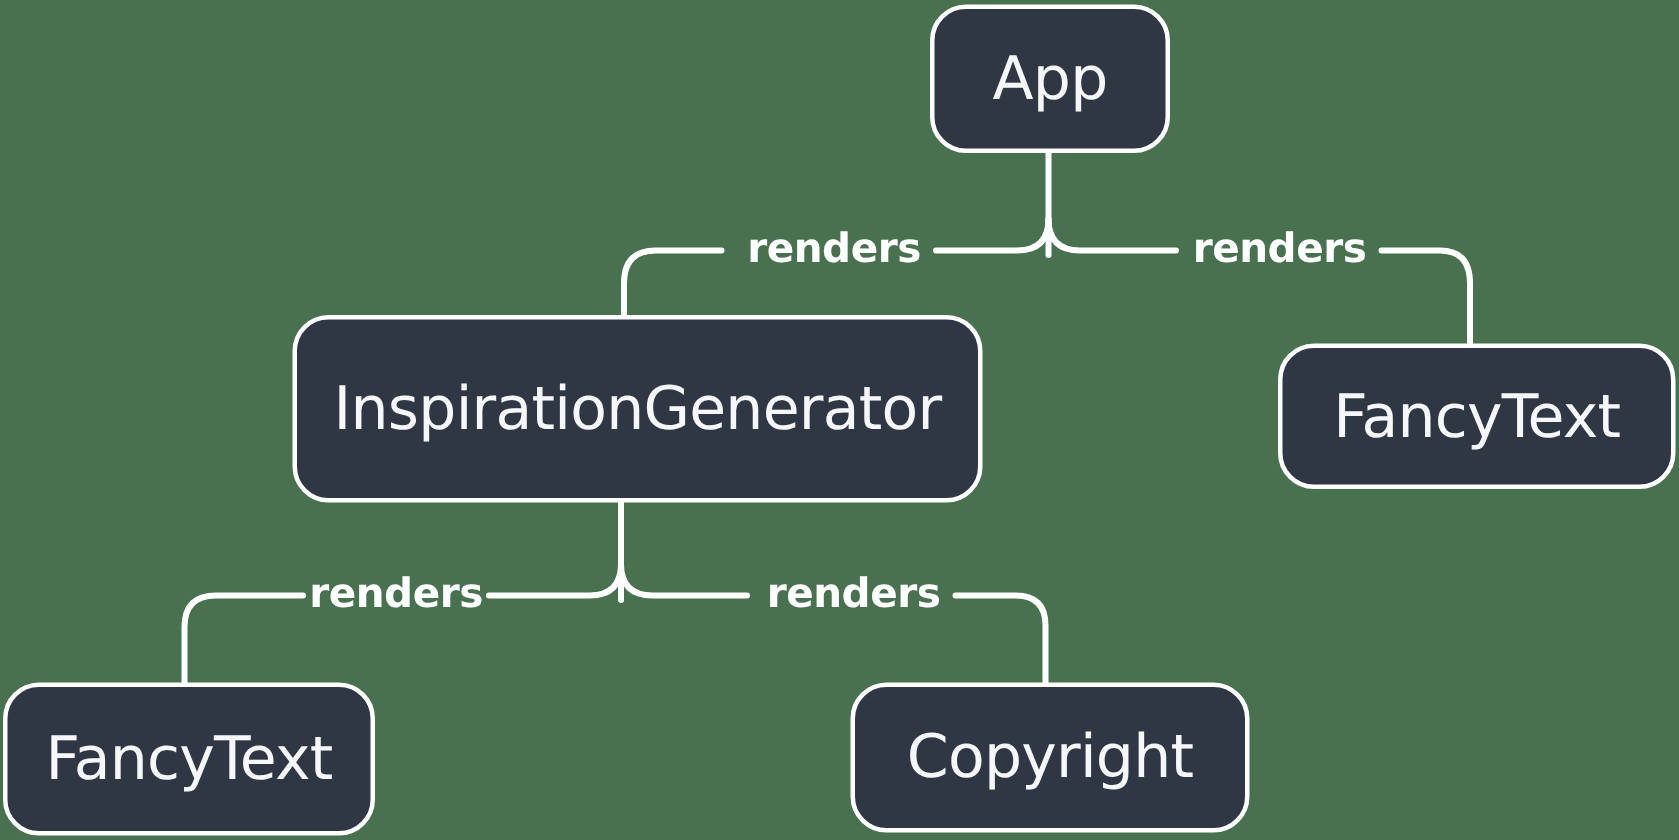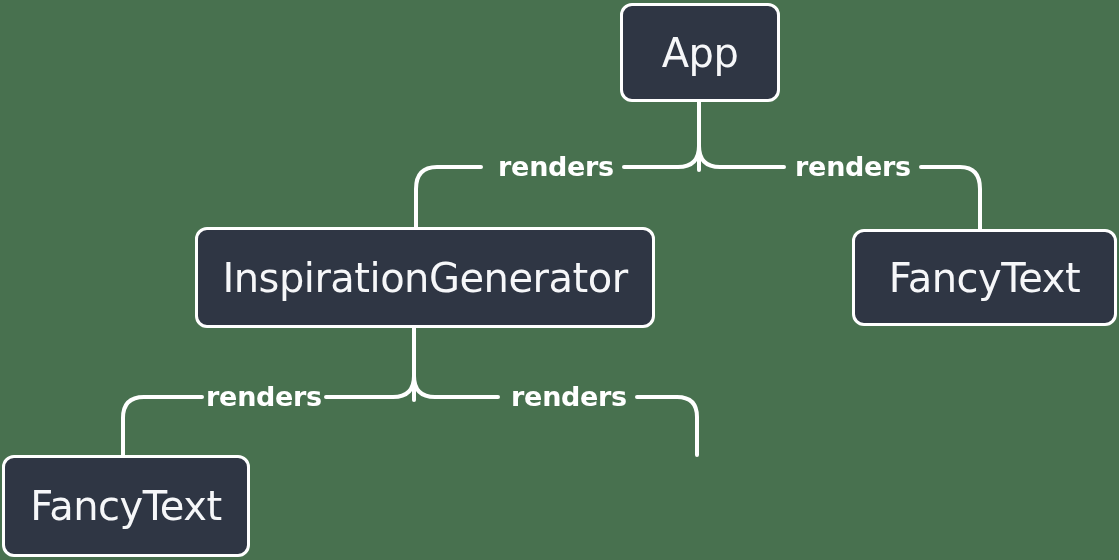--- a/index.html
+++ b/index.html
@@ -20,32 +20,32 @@
     left: 0;
     top: 0;
     width: 1119px;
     height: 560px;
   }
   .node {
     position: absolute;
     box-sizing: border-box;
     background: #2F3644;
     border: 3px solid #FFFFFF;
-    border-radius: 12px;
+    border-radius: 24px;
     color: #F6F7F9;
     display: flex;
     align-items: center;
     justify-content: center;
     font-size: 40px;
     font-weight: 400;
     letter-spacing: -0.5px;
     white-space: nowrap;
   }
   .node-app                { left: 620px; top: 3px;   width: 160px; height: 99px;  }
-  .node-inspiration       { left: 195px; top: 227px; width: 460px; height: 101px; }
+  .node-inspiration       { left: 195px; top: 210px; width: 460px; height: 125px; }
   .node-fancy-top-right   { left: 852px; top: 229px; width: 265px; height: 97px;  }
   .node-fancy-bottom-left { left: 2px;   top: 455px; width: 248px; height: 102px; }
   .node-copyright         { left: 567px; top: 455px; width: 266px; height: 100px; }
   .edge-label {
     position: absolute;
     transform: translate(-50%, -50%);
     color: #ffffff;
     font-size: 27px;
     font-weight: 700;
     letter-spacing: -0.3px;
@@ -85,19 +85,22 @@
   </div>
 
   <div class="node node-fancy-top-right">
     <span>FancyText</span>
   </div>
 
   <div class="node node-fancy-bottom-left">
     <span>FancyText</span>
   </div>
 
+  <div class="node node-copyright">
+    <span>Copyright</span>
+  </div>
 
   <div class="edge-label edge-label-1">renders</div>
   <div class="edge-label edge-label-2">renders</div>
   <div class="edge-label edge-label-3">renders</div>
   <div class="edge-label edge-label-4">renders</div>
 
 </div>
 
 </body></html>

